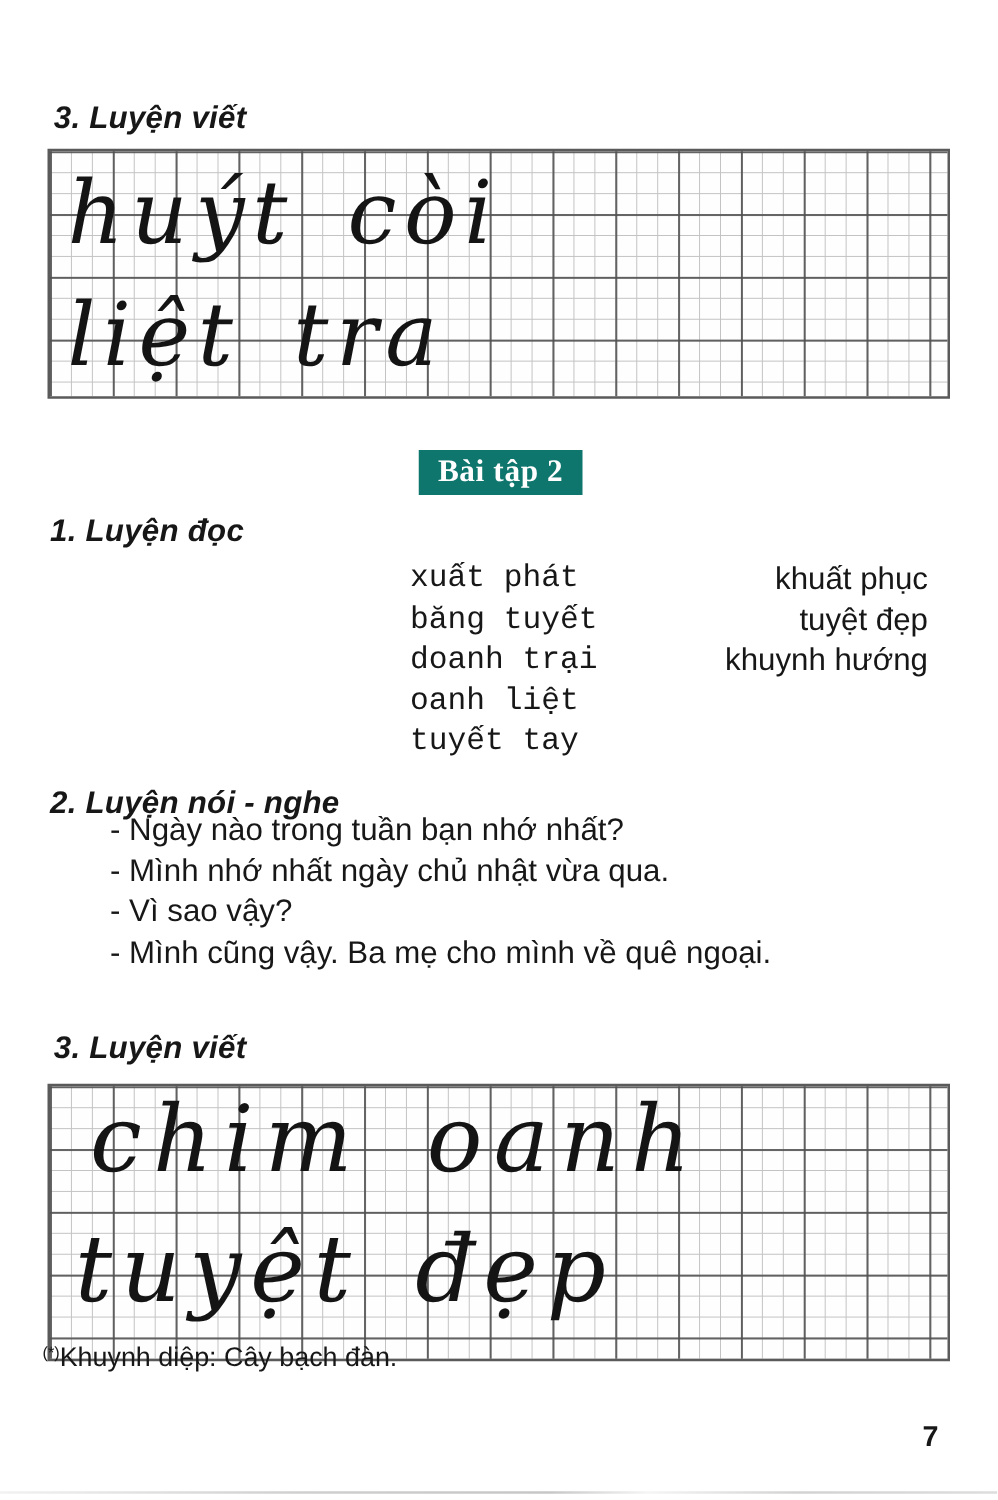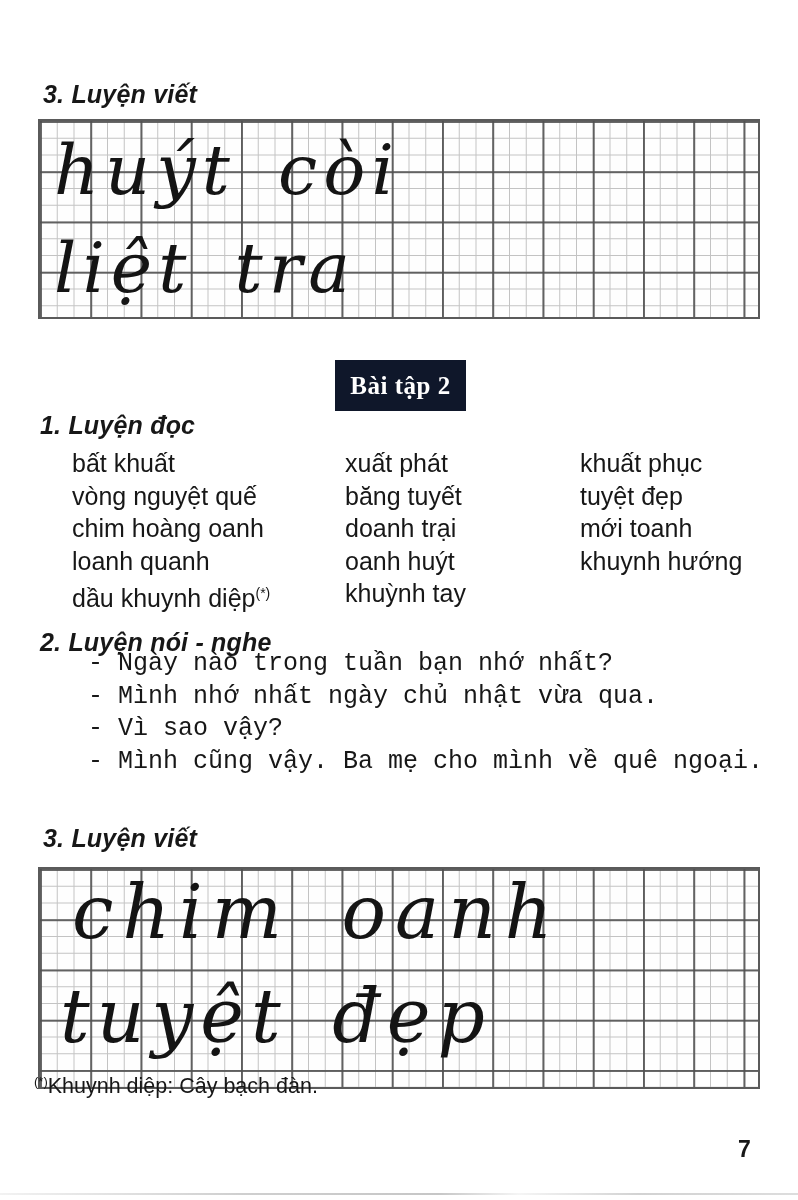--- a/index.html
+++ b/index.html
@@ -48,56 +48,56 @@
     font-weight: normal;
     color: #141414;
     white-space: nowrap;
     line-height: 1;
   }
   .banner {
     position: absolute;
     left: 335px;
     top: 360px;
     width: 131px;
-    height: 51px;
-    background: #0f172a;
+    height: 36px;
+    background: #0f766e;
     color: #ffffff;
     font-family: "Liberation Serif", serif;
     font-weight: bold;
     font-size: 25px;
     display: flex;
     align-items: center;
     justify-content: center;
     letter-spacing: 0.5px;
   }
   .word-col {
     position: absolute;
     top: 447px;
     font-size: 25px;
     line-height: 32.6px;
     white-space: nowrap;
   }
   .word-col .word { display: block; }
   .col-1 { left: 72px; }
-  .col-2 { left: 345px; }
-  .col-3 { left: 580px; }
+  .col-2 { left: 328px; font-family: Liberation Mono, monospace; }
+  .col-3 { left: 580px; text-align: right; }
   sup.marker {
     font-size: 14px;
     vertical-align: 9px;
     letter-spacing: 0;
   }
   .dialogue {
     position: absolute;
     left: 88px;
     top: 648px;
     font-size: 25px;
     line-height: 32.6px;
     white-space: nowrap;
   }
-  .dialogue .dialogue-line { display: block; font-family: Liberation Mono, monospace; }
+  .dialogue .dialogue-line { display: block; }
   .footnote {
     position: absolute;
     left: 34px;
     top: 1074px;
     font-size: 21.5px;
     white-space: nowrap;
   }
   .footnote sup.marker { font-size: 13px; vertical-align: 7px; }
   .page-number {
     position: absolute;
@@ -126,40 +126,32 @@
 
   <div class="practice-grid grid-1">
     <span class="script-line" style="left:14px; top:14px; font-size:70px; letter-spacing:6px; word-spacing:14px;">huýt còi</span>
     <span class="script-line" style="left:14px; top:112px; font-size:70px; letter-spacing:6px; word-spacing:14px;">liệt tra</span>
   </div>
 
   <div class="banner">Bài tập 2</div>
 
   <div class="section-heading" style="left:40px; top:411px;">1. Luyện đọc</div>
 
-  <div class="word-col col-1">
-    <span class="word">bất khuất</span>
-    <span class="word">vòng nguyệt quế</span>
-    <span class="word">chim hoàng oanh</span>
-    <span class="word">loanh quanh</span>
-    <span class="word"><span>dầu khuynh diệp</span><sup class="marker">(*)</sup></span>
-  </div>
 
   <div class="word-col col-2">
     <span class="word">xuất phát</span>
     <span class="word">băng tuyết</span>
     <span class="word">doanh trại</span>
-    <span class="word">oanh huýt</span>
-    <span class="word">khuỳnh tay</span>
+    <span class="word">oanh liệt</span>
+    <span class="word">tuyết tay</span>
   </div>
 
   <div class="word-col col-3">
     <span class="word">khuất phục</span>
     <span class="word">tuyệt đẹp</span>
-    <span class="word">mới toanh</span>
     <span class="word">khuynh hướng</span>
   </div>
 
   <div class="section-heading" style="left:40px; top:628px;">2. Luyện nói - nghe</div>
 
   <div class="dialogue">
     <span class="dialogue-line">- Ngày nào trong tuần bạn nhớ nhất?</span>
     <span class="dialogue-line">- Mình nhớ nhất ngày chủ nhật vừa qua.</span>
     <span class="dialogue-line">- Vì sao vậy?</span>
     <span class="dialogue-line">- Mình cũng vậy. Ba mẹ cho mình về quê ngoại.</span>

